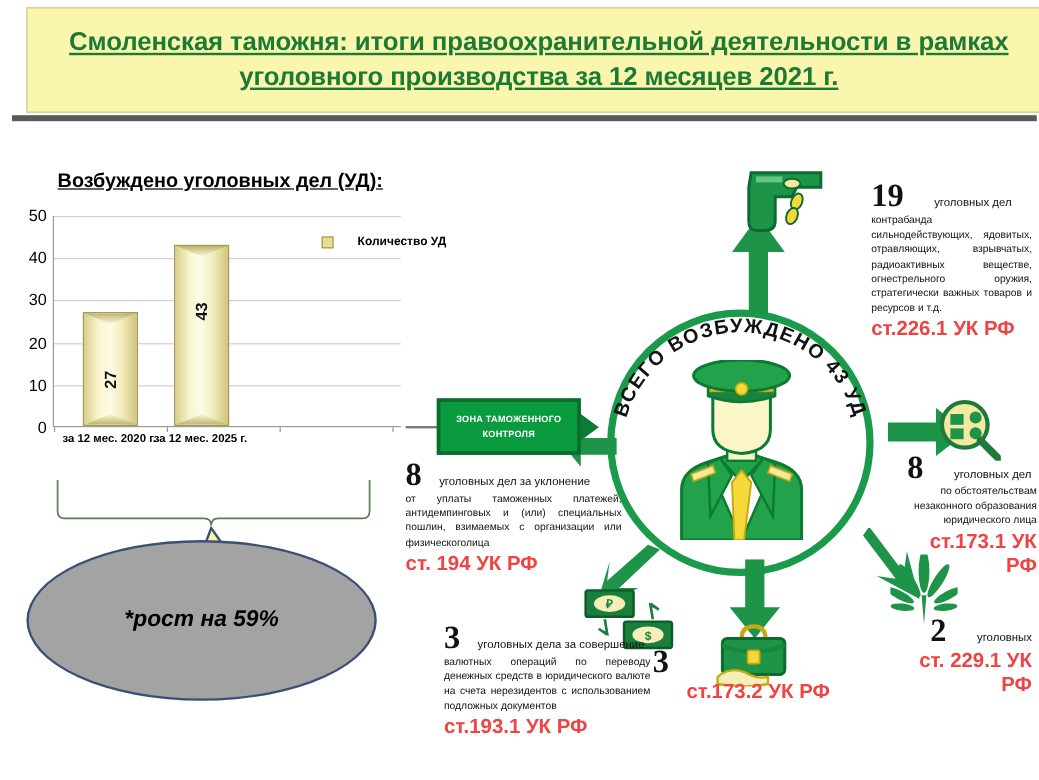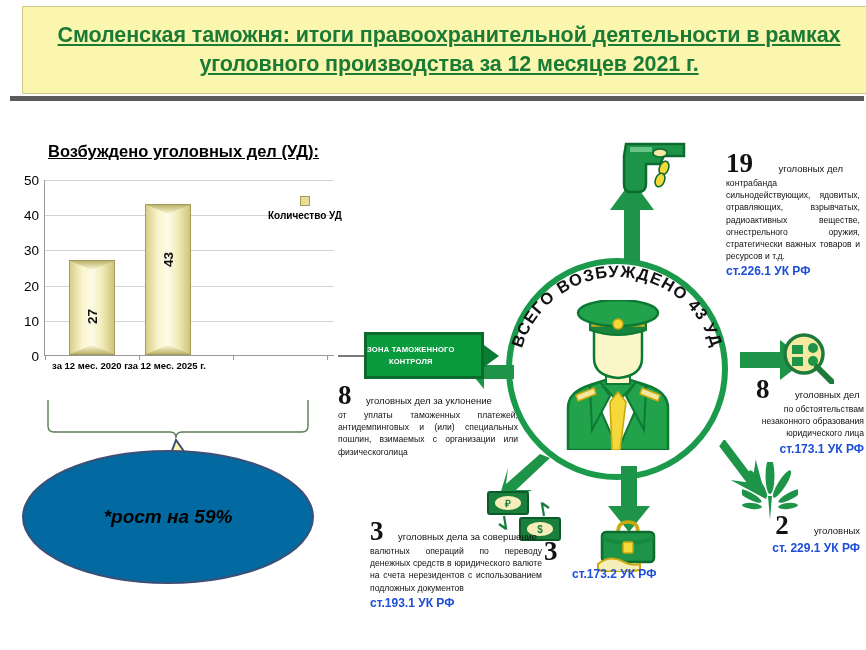--- a/index.html
+++ b/index.html
@@ -29,51 +29,51 @@
   .bar:before{content:"";position:absolute;left:0;right:0;top:0;height:9px;
        background:linear-gradient(to bottom,#bdb36a,#fbf8dd);
        clip-path:polygon(0 0,100% 0,50% 100%);}
   .bar:after{content:"";position:absolute;left:0;right:0;bottom:0;height:9px;
        background:linear-gradient(to top,#bdb36a,#fbf8dd);
        clip-path:polygon(50% 0,100% 100%,0 100%);}
   .bar-val{position:absolute;left:50%;transform:translateX(-50%) rotate(-90deg);
            font-size:13.5px;font-weight:bold;color:#111;z-index:3;}
   .xtick{position:absolute;top:100%;margin-top:4px;width:92px;text-align:center;
          font-size:9.5px;font-weight:bold;line-height:1.35;}
-  .legend{position:absolute;left:268px;top:196px;display:flex;align-items:center;gap:4px;flex-direction:column;}
+  .legend{position:absolute;left:268px;top:196px;display:flex;align-items:center;gap:20px;}
   .legend-swatch{width:8px;height:8px;background:#e8dd93;border:1px solid #a39a5c;}
   .legend-label{font-size:10px;font-weight:bold;}
   .tickmark{position:absolute;bottom:-4px;width:1px;height:4px;background:#9a9a9a;}
 
   
   .brace{position:absolute;left:46px;top:400px;width:264px;height:42px;}
   .bubble{position:absolute;left:22px;top:450px;width:288px;height:130px;
-          background:#0369a1;border:2px solid #3c4f76;border-radius:50%;
+          background:#a3a3a3;border:2px solid #3c4f76;border-radius:50%;
           display:flex;align-items:center;justify-content:center;}
   .bubble-text{font-size:19px;font-weight:bold;font-style:italic;color:#000;}
   .bubble-tail{position:absolute;left:160px;top:438px;}
 
   
   .circle{position:absolute;left:506px;top:258px;width:222px;height:222px;
           border:6px solid #1a9a4a;border-radius:50%;background:#fff;box-sizing:border-box;}
   .circle-label{position:absolute;left:496px;top:248px;width:242px;height:242px;pointer-events:none;}
 
   .tcz{position:absolute;left:364px;top:332px;width:120px;height:47px;
         background:#0b9b3f;border:3px solid #0b6b2c;box-sizing:border-box;
-        display:flex;align-items:center;text-align:center;}
+        display:flex;align-items:center;justify-content:center;text-align:center;}
   .tcz span{color:#fff;font-size:7.6px;font-weight:bold;line-height:1.5;letter-spacing:.2px;}
   .tcz-arrow{position:absolute;left:484px;top:345px;width:0;height:0;
              border-top:11px solid transparent;border-bottom:11px solid transparent;
              border-left:15px solid #0b7c33;}
   .tcz-line{position:absolute;left:338px;top:355px;width:28px;height:2px;background:#7a7a7a;}
 
   .num{font-size:27px;font-weight:bold;line-height:1;color:#111;font-family:Liberation Serif, serif;}
   .unit{font-size:9.5px;color:#111;margin-left:21px;}
   .body{font-size:8.6px;line-height:1.42;color:#111;}
-  .law{font-size:12px;font-weight:bold;color:#1d4ed8;margin-top:2px;}
+  .law{font-size:17px;font-weight:bold;color:#ef4444;margin-top:2px;}
 
   .blk{position:absolute;}
   .blk-19{left:726px;top:150px;width:134px;text-align:justify;}
   .blk-8r{left:756px;top:376px;width:108px;text-align:right;}
   .blk-2{left:748px;top:512px;width:112px;text-align:right;}
   .blk-3c{left:572px;top:538px;width:166px;text-align:left;}
   .blk-3l{left:370px;top:518px;width:172px;text-align:justify;}
   .blk-8l{left:338px;top:382px;width:180px;text-align:justify;}
 
   .icon{position:absolute;}
@@ -286,13 +286,14 @@
   <div><span class="num">3</span>
        <span class="unit" style="margin-left:10px">уголовных дела за совершение</span></div>
   <div class="body">валютных операций по переводу денежных средств в юридического валюте на счета нерезидентов с использованием подложных документов</div>
   <div class="law">ст.193.1 УК РФ</div>
 </div>
 
 <div class="blk blk-8l">
   <div><span class="num">8</span>
        <span class="unit" style="margin-left:10px">уголовных дел за уклонение</span></div>
   <div class="body">от уплаты таможенных платежей, антидемпинговых и (или) специальных пошлин, взимаемых с организации или физическоголица</div>
+  <div class="law">ст. 194 УК РФ</div>
 </div>
 
 </body></html>

